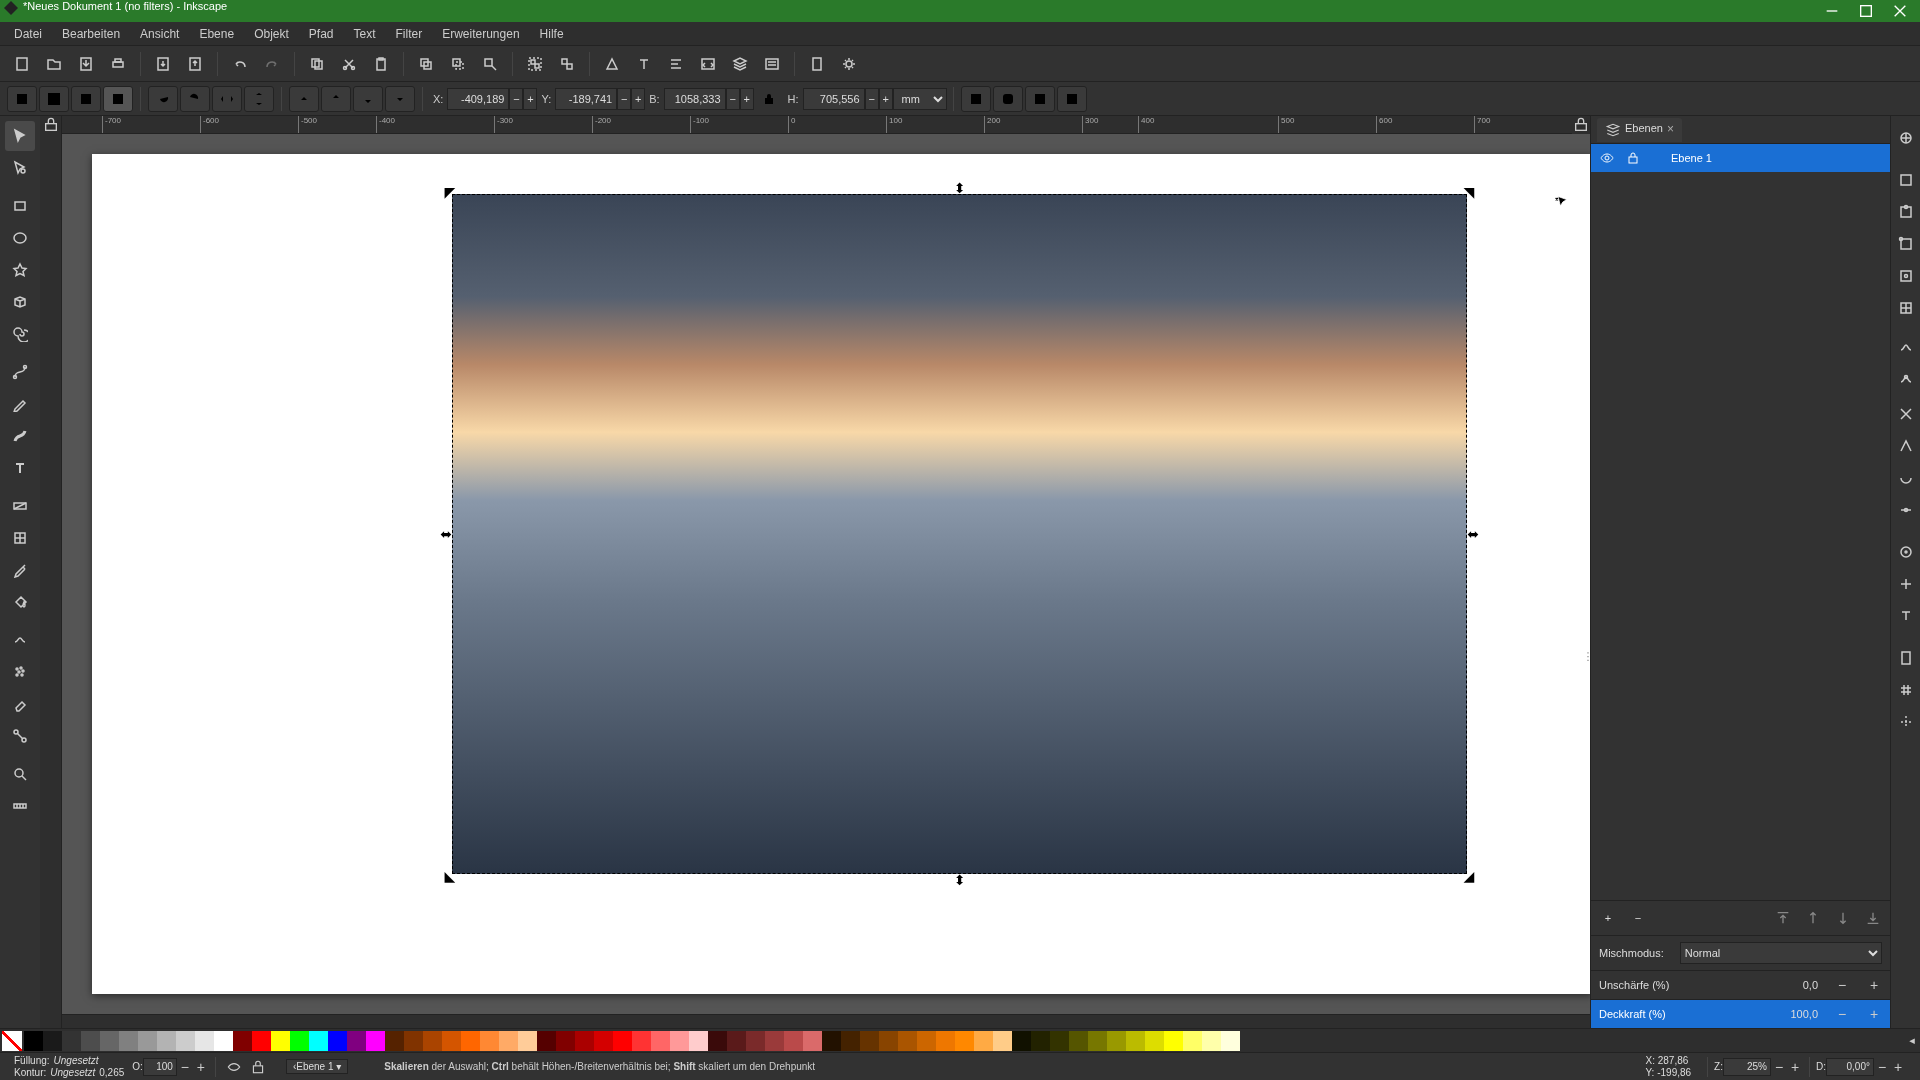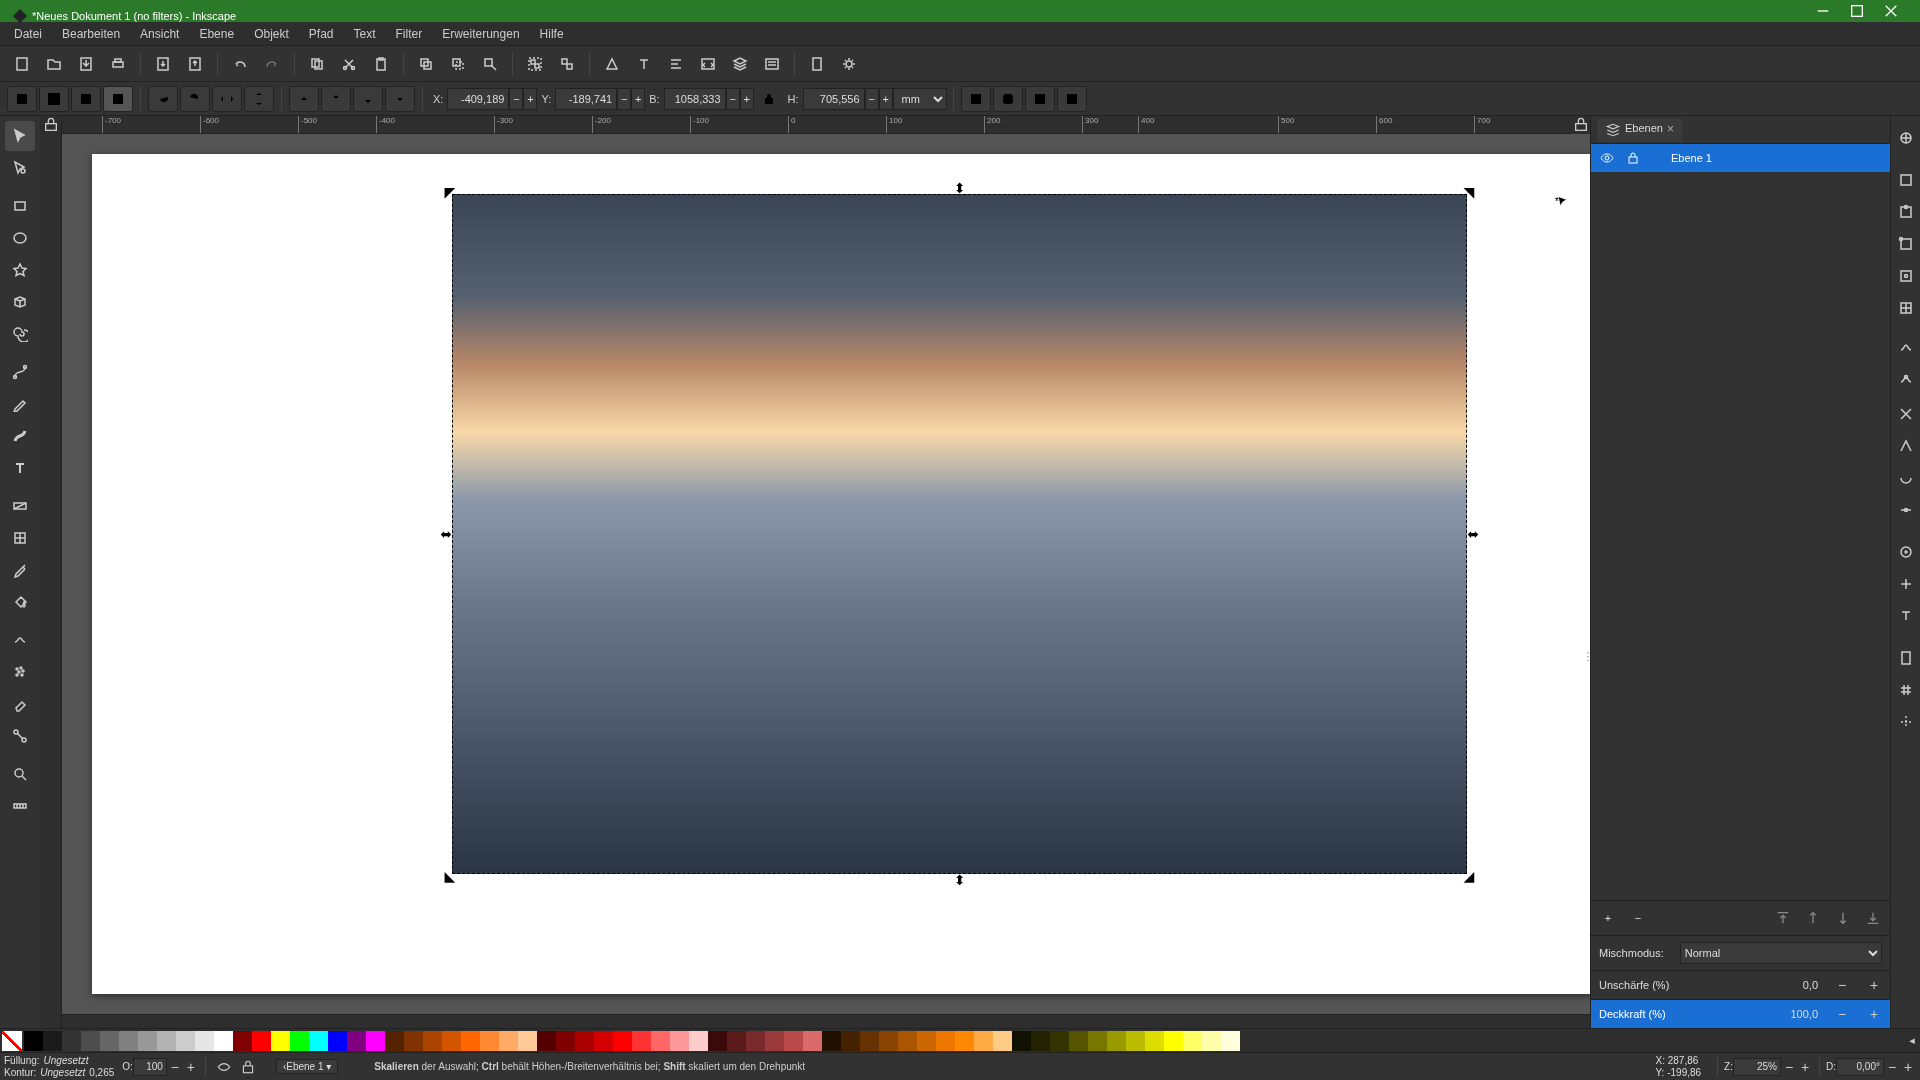--- a/index.html
+++ b/index.html
@@ -1,19 +1,19 @@
 <!DOCTYPE html>
 <html><head>
 <meta charset="utf-8">
 <style>
 * { margin: 0; padding: 0; box-sizing: border-box; font-family: "Segoe UI", Arial, sans-serif; }
 body { background: #2e2e2e; color: #ddd; font-size: 11px; overflow: hidden; width: 1920px; height: 1080px; user-select: none; }
 
 
-.titlebar { height: 22px; background: #2a7a2a; display: flex; align-items: flex-end; padding: 0 12px; }
+.titlebar { height: 22px; background: #2a7a2a; display: flex; align-items: flex-start; padding: 0 3px; }
 .titlebar .icon { width: 14px; height: 14px; margin-right: 6px; }
 .titlebar .title { flex: 1; font-size: 11px; color: #fff; }
 .titlebar .win-btn { width: 34px; height: 22px; display: flex; align-items: center; justify-content: center; }
 .titlebar .win-btn svg { stroke: #fff; fill: none; }
 
 
 .menubar { height: 24px; background: #2e2e2e; display: flex; align-items: center; padding: 0 4px; border-bottom: 1px solid #222; }
 .menubar .menu-item { padding: 3px 10px; color: #ccc; font-size: 12px; cursor: default; }
 
 
@@ -79,21 +79,21 @@
 
 
 .palette-row { height: 24px; display: flex; border-top: 1px solid #222; }
 .palette-row .no-color { width: 20px; height: 20px; background: #fff; position: relative; margin: 2px; }
 .palette-row .no-color::after { content: ""; position: absolute; left: 0; top: 0; right: 0; bottom: 0; background: linear-gradient(45deg, transparent 45%, red 45%, red 55%, transparent 55%); }
 .palette-row .swatches { flex: 1; display: flex; overflow: hidden; }
 .palette-row .sw { width: 19px; height: 20px; margin-top: 2px; }
 .palette-row .arrow { width: 16px; display: flex; align-items: center; justify-content: center; color: #ccc; }
 
 
-.statusbar { height: 28px; background: #323232; display: flex; align-items: center; padding: 0 4px; border-top: 1px solid #222; font-size: 10px; }
+.statusbar { height: 28px; background: #323232; display: flex; align-items: center; padding: 0 14px; border-top: 1px solid #222; font-size: 10px; }
 .statusbar .fill-block { display: flex; flex-direction: column; line-height: 12px; margin-right: 8px; }
 .statusbar .fill-block span { display: flex; gap: 4px; }
 .statusbar .hint { flex: 1; color: #ccc; margin-left: 20px; overflow: hidden; white-space: nowrap; }
 .statusbar .layer-sel { background: #3a3a3a; border: 1px solid #222; color: #ddd; padding: 1px 6px; margin: 0 16px; }
 .statusbar .coord-block { display: flex; flex-direction: column; line-height: 12px; margin: 0 10px; }
 .statusbar .stat-sep { width: 1px; height: 20px; background: #444; margin: 0 6px; }
 .statusbar .sb-btn { width: 20px; height: 20px; display: flex; align-items: center; justify-content: center; margin: 0 2px; }
 .statusbar input { background: #3a3a3a; border: 1px solid #222; color: #ddd; width: 48px; height: 18px; font-size: 10px; text-align: right; padding-right: 3px; }
 
 svg { width: 16px; height: 16px; }

